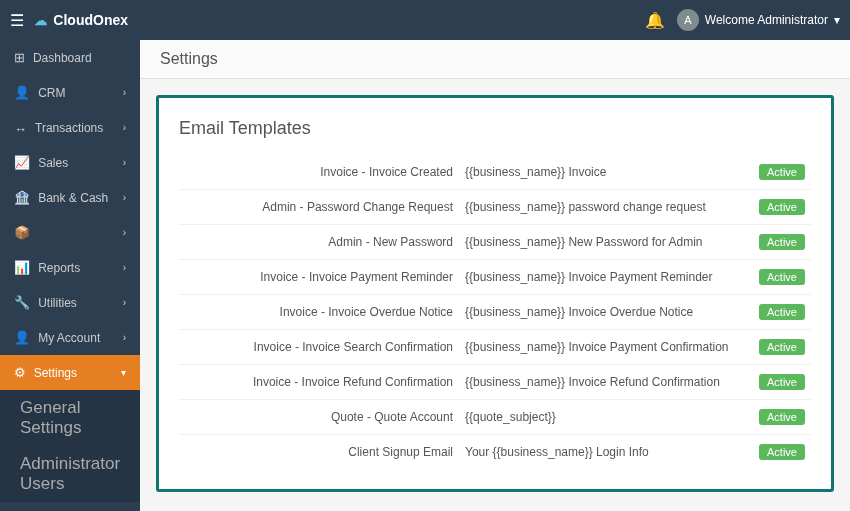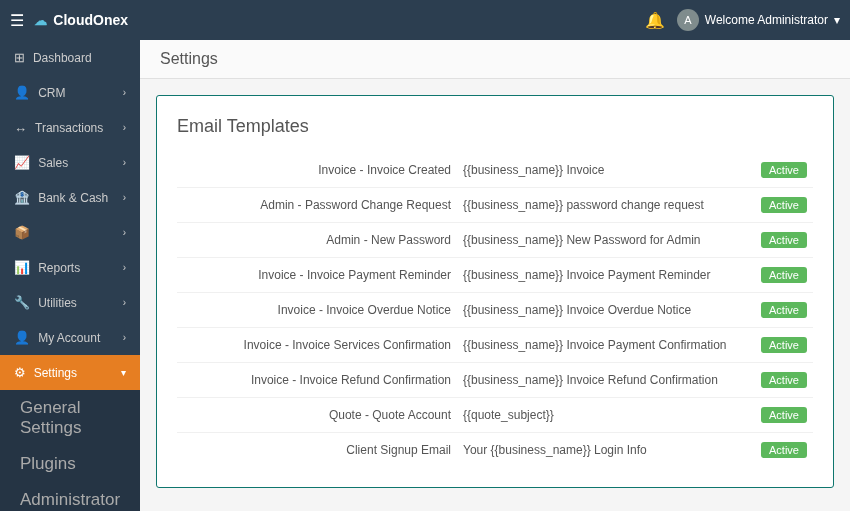--- a/index.html
+++ b/index.html
@@ -27,21 +27,21 @@
     .sidebar-item.active { background: #e67e22; color: #fff; }
     .sidebar-item .item-icon { margin-right: 8px; font-size: 13px; }
     .sidebar-item .chevron { margin-left: auto; font-size: 10px; }
     .sidebar-sub { background: #253444; }
     .sidebar-sub .sidebar-sub-item { padding: 8px 12px 8px 20px; font-size: 17px; color: #aaa; cursor: pointer; display: block; }
 
     
     .main { flex: 1; overflow-y: auto; padding: 0; background: #f5f5f5; }
     .page-header { padding: 10px 20px; font-size: 16px; color: #555; border-bottom: 1px solid #e0e0e0; background: #fafafa; }
     .content-area { padding: 16px; }
-    .card { background: #fff; border: 1px solid #0f766e; border-radius: 3px; padding: 20px; }
+    .card { background: #fff; border: 3px solid #0f766e; border-radius: 3px; padding: 20px; }
     .card-title { font-size: 18px; color: #555; margin-bottom: 16px; font-weight: 300; }
 
     
     .email-table { width: 100%; border-collapse: collapse; }
     .email-table tr { border-bottom: 1px solid #f0f0f0; }
     .email-table tr:last-child { border-bottom: none; }
     .email-table td { padding: 9px 6px; font-size: 12px; color: #555; vertical-align: middle; }
     .email-table td:first-child { width: 280px; text-align: right; }
     .email-table td:last-child { text-align: right; width: 70px; }
     .badge-active { background: #5cb85c; color: #fff; font-size: 11px; padding: 2px 8px; border-radius: 3px; display: inline-block; }
@@ -111,21 +111,20 @@
       <span>My Account</span>
       <span class="chevron">›</span>
     </div>
     <div class="sidebar-item active">
       <span class="item-icon">⚙</span>
       <span>Settings</span>
       <span class="chevron">▾</span>
     </div>
     <div class="sidebar-sub">
       <span class="sidebar-sub-item">General Settings</span>
-      <span class="sidebar-sub-item">Plugins</span>
       <span class="sidebar-sub-item">Administrator Users</span>
 
     </div>
   </div>
 
   <div class="main">
     <div class="page-header">
       <span>Settings</span>
     </div>
     <div class="content-area">
@@ -152,21 +151,21 @@
       <td>Invoice - Invoice Payment Reminder</td>
       <td>{{business_name}} Invoice Payment Reminder</td>
       <td><span class="badge-active">Active</span></td>
     </tr>
               <tr>
       <td>Invoice - Invoice Overdue Notice</td>
       <td>{{business_name}} Invoice Overdue Notice</td>
       <td><span class="badge-active">Active</span></td>
     </tr>
               <tr>
-      <td>Invoice - Invoice Services Confirmation</td>
+      <td>Invoice - Invoice Search Confirmation</td>
       <td>{{business_name}} Invoice Payment Confirmation</td>
       <td><span class="badge-active">Active</span></td>
     </tr>
               <tr>
       <td>Invoice - Invoice Refund Confirmation</td>
       <td>{{business_name}} Invoice Refund Confirmation</td>
       <td><span class="badge-active">Active</span></td>
     </tr>
               <tr>
       <td>Quote - Quote Account</td>

